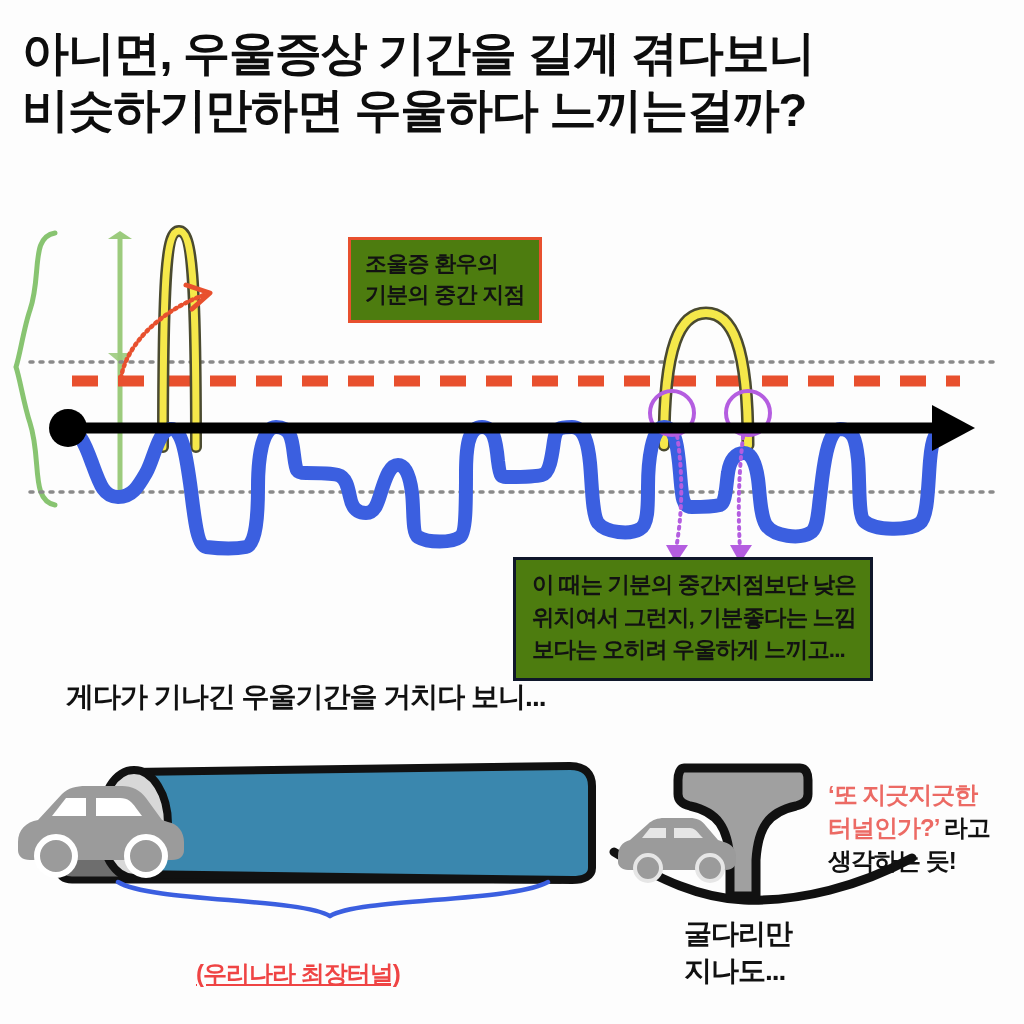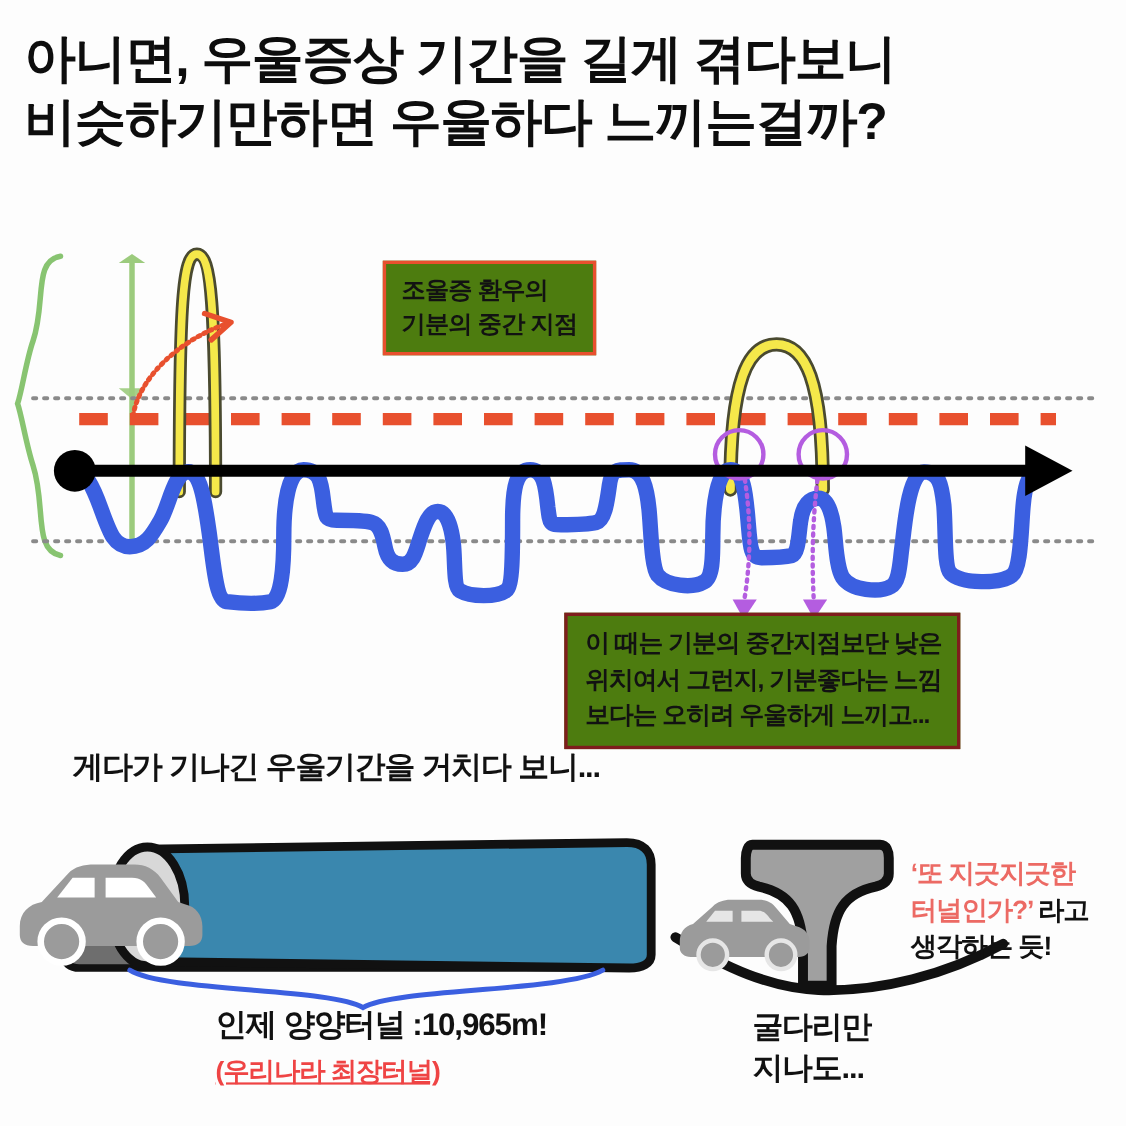--- a/index.html
+++ b/index.html
@@ -31,21 +31,21 @@
     white-space:pre-line;
   }
   #callout-mid{
     left:348px;top:237px;
     border:3px solid #e8502e;
     padding:8px 14px 10px 14px;
     font-size:22px;line-height:1.42;letter-spacing:-0.7px;
   }
   #callout-low{
     left:513px;top:557px;
-    border:3px solid #7f1d1d;
+    border:3px solid #0f172a;
     padding:9px 14px 11px 16px;
     font-size:22.5px;line-height:1.45;letter-spacing:-0.9px;
   }
 
   
   #lower{position:absolute;left:0;top:690px;width:1024px;height:334px;}
   #lower svg{display:block;}
 
   .cap{position:absolute;font-weight:bold;color:#111;white-space:pre-line;}
   #cap-long{
@@ -229,21 +229,20 @@
         <path d="M650 138 L666 138 L666 148 L642 148 Z" fill="#e6e6e6"></path>
         <path d="M674 138 L690 138 C694 138 697 141 700 145 L703 148 L674 148 Z" fill="#e6e6e6"></path>
         <circle cx="648" cy="178" r="13" fill="#9b9b9b" stroke="#e6e6e6" stroke-width="4"></circle>
         <circle cx="710" cy="178" r="13" fill="#9b9b9b" stroke="#e6e6e6" stroke-width="4"></circle>
       </g>
     </svg>
   </div>
 
   <div class="cap" id="cap-long">게다가 기나긴 우울기간을 거치다 보니...</div>
 
-  <div class="cap" id="cap-tunnel">인제 양양터널 :10,965m!</div>
 
   <div class="cap" id="cap-tunnel-sub">(우리나라 최장터널)</div>
 
   <div class="cap" id="cap-underpass">굴다리만
 지나도...</div>
 
   <div class="cap" id="cap-think">
     <span class="hl">‘또 지긋지긋한
 터널인가?’</span><span class="rest"> 라고
 생각하는 듯!</span>

